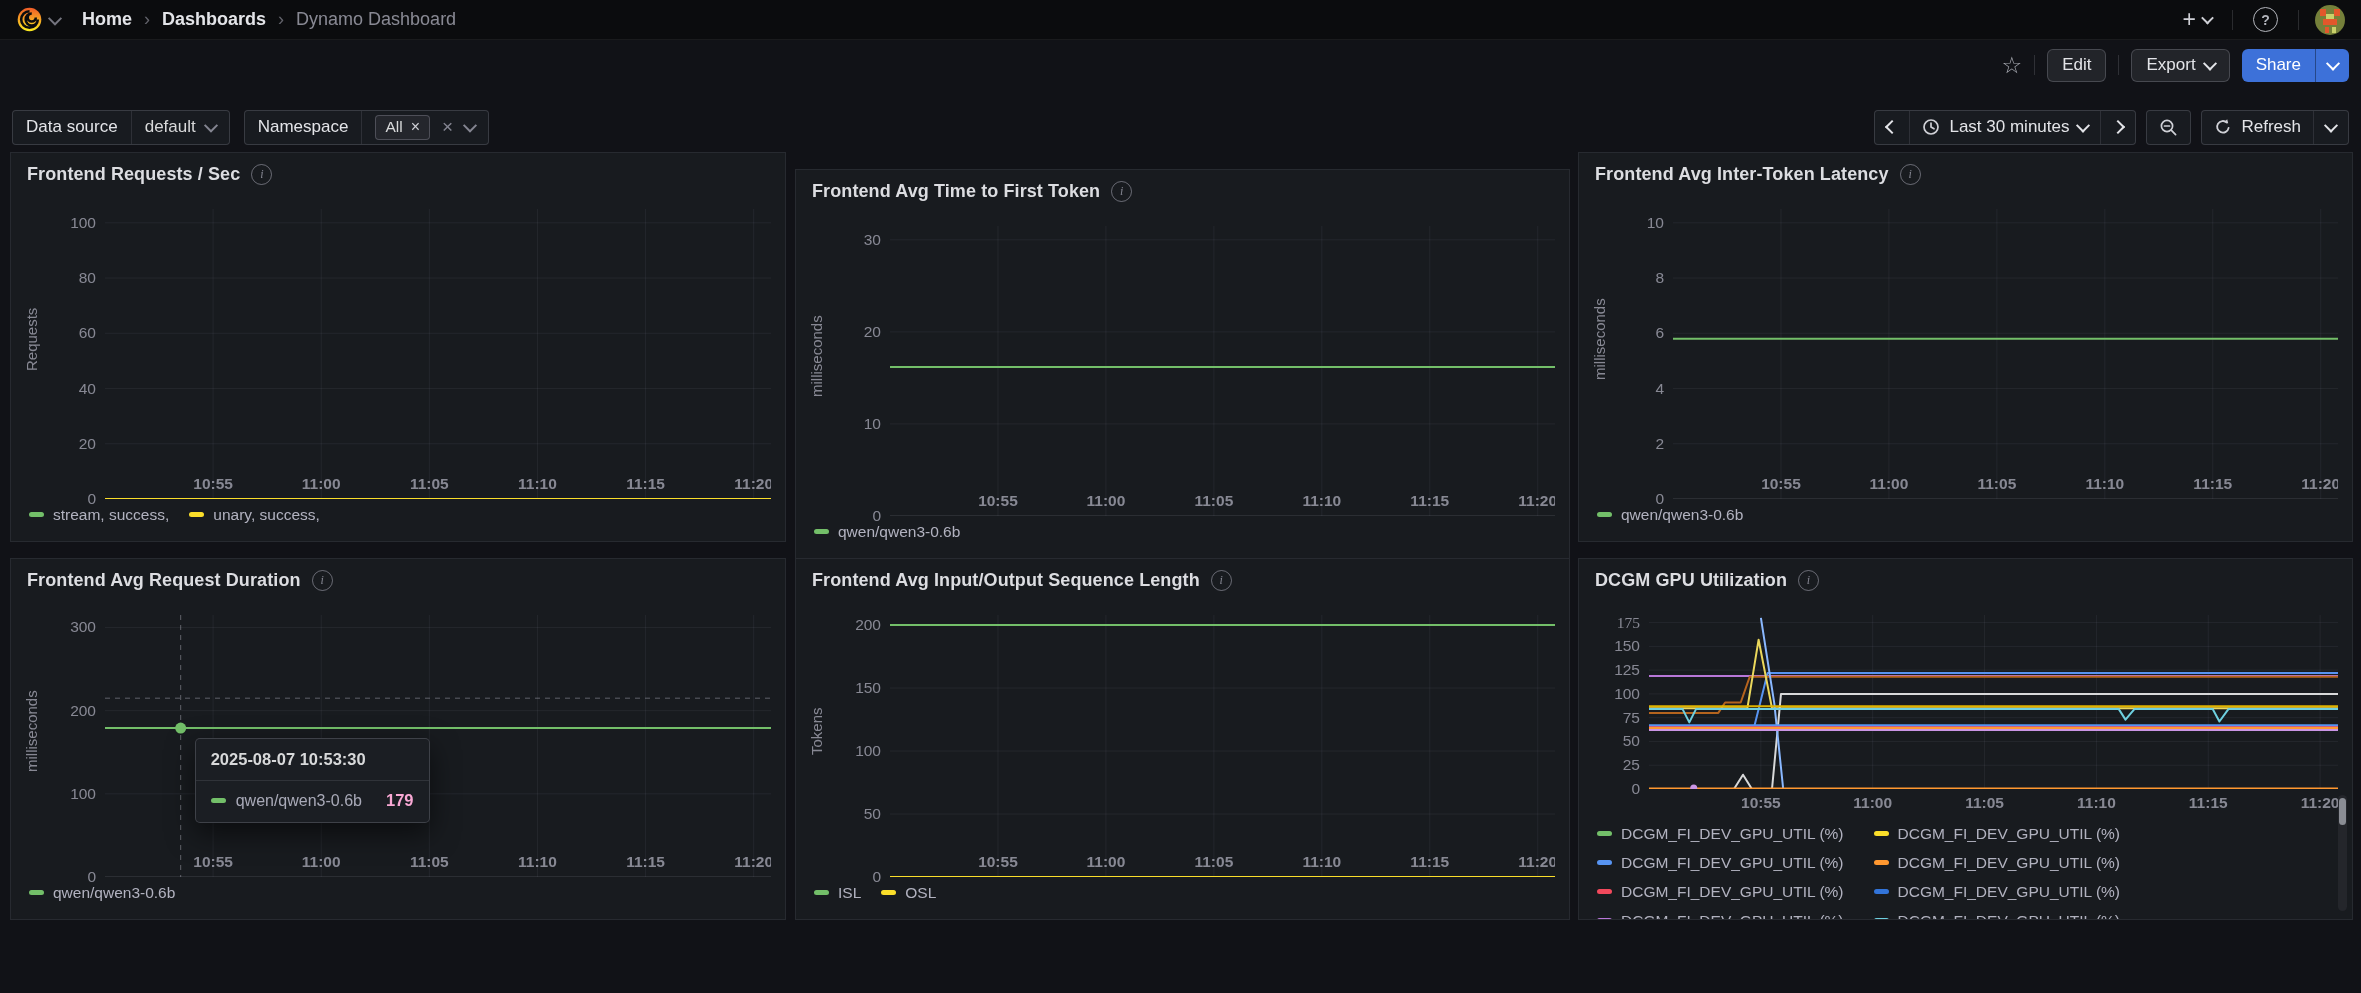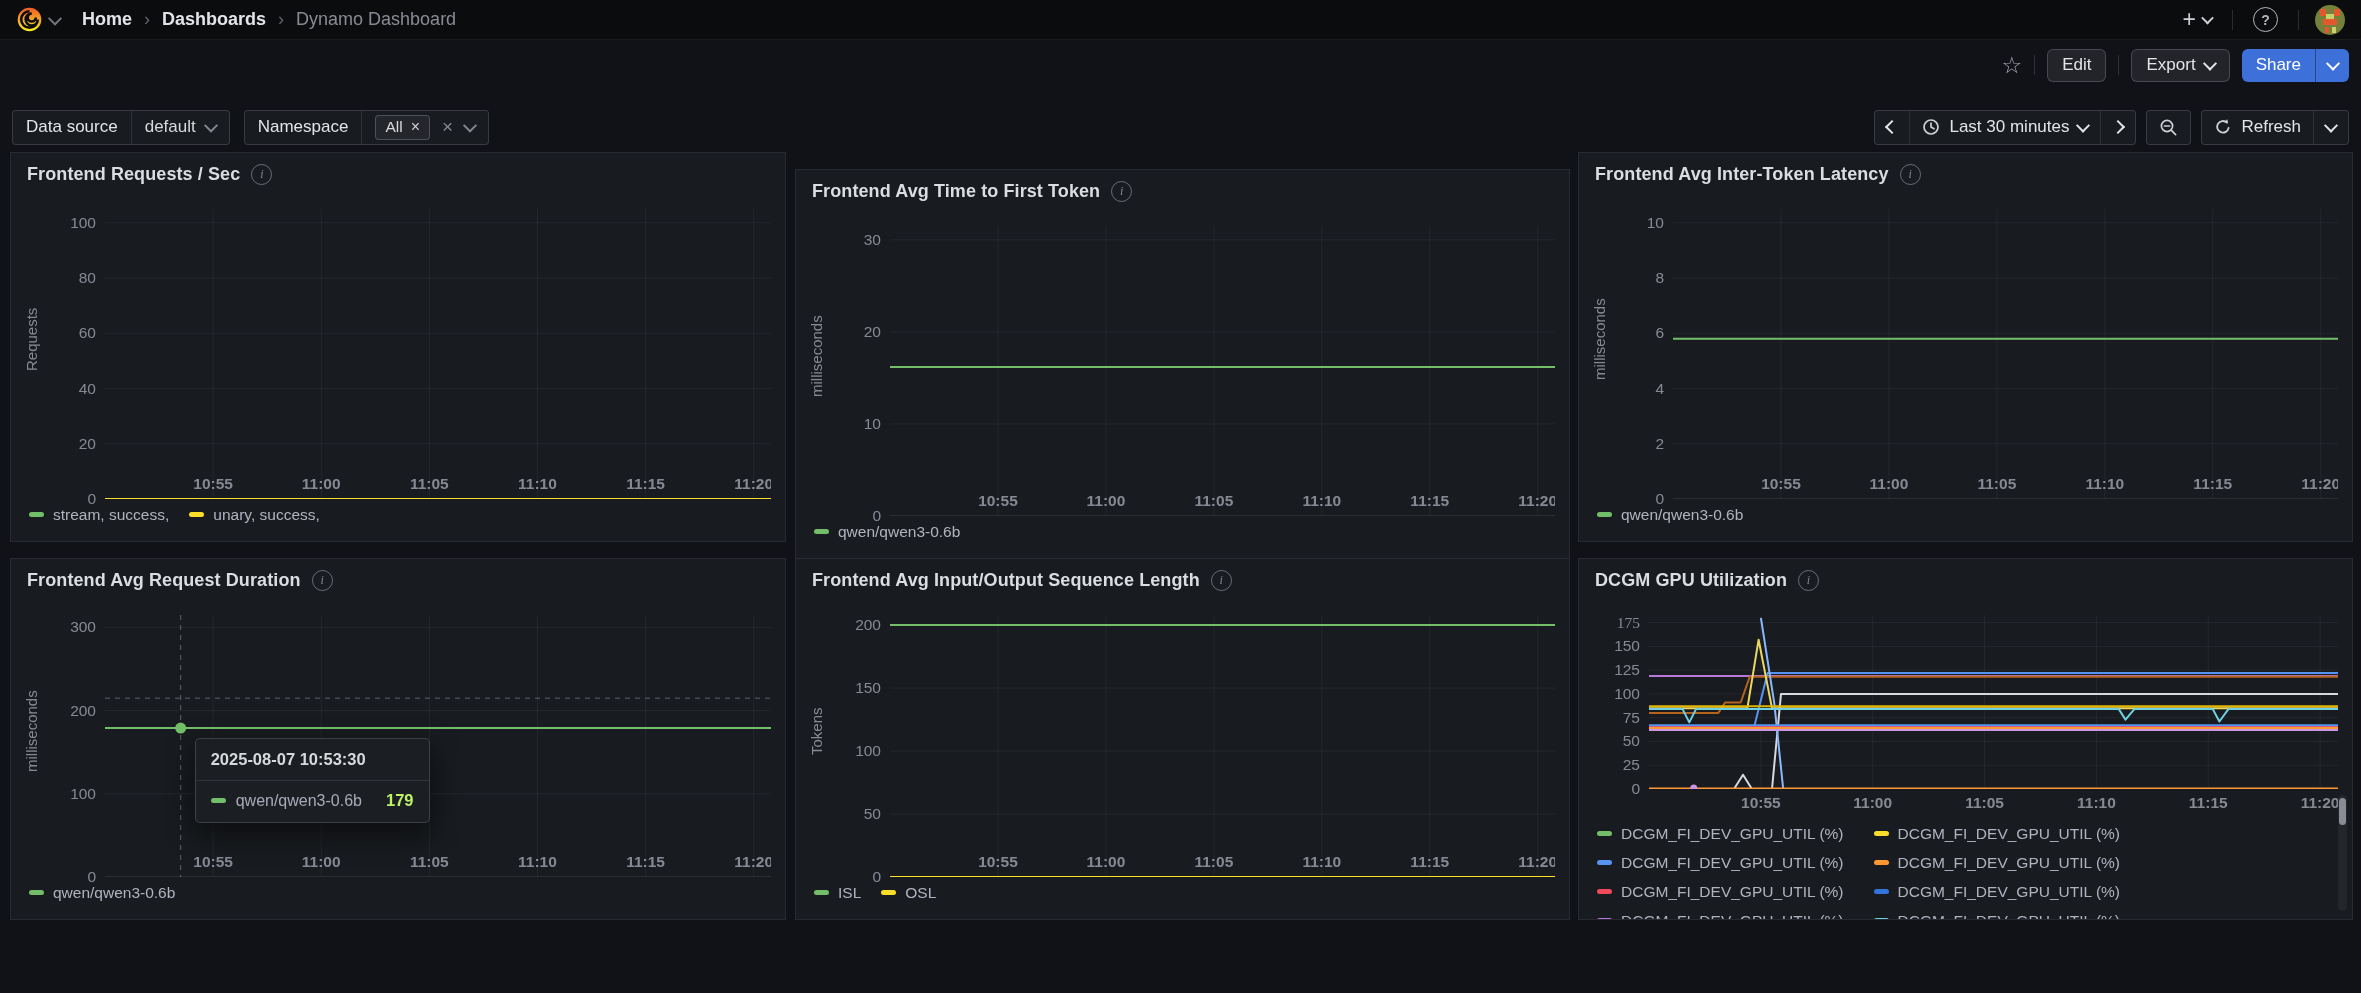--- a/index.html
+++ b/index.html
@@ -83,21 +83,21 @@
   .lm{width:15px;height:5px;border-radius:3px;flex:0 0 auto;}
   .lt{font-size:15.5px;color:rgba(204,204,220,.85);white-space:nowrap;}
   
   .tooltip{position:absolute;z-index:5;min-width:212px;background:#1b1e23;border:1px solid rgba(204,204,220,.2);
            border-radius:5px;box-shadow:0 10px 28px rgba(0,0,0,.55);pointer-events:none;}
   .tt-time{padding:11px 15px;font-size:16.5px;font-weight:600;color:#D8D9DA;
            border-bottom:1px solid rgba(204,204,220,.12);}
   .tt-row{display:flex;align-items:center;gap:10px;padding:10px 15px 12px;}
   .tt-marker{width:15px;height:5px;border-radius:3px;}
   .tt-series{font-size:16px;color:rgba(204,204,220,.8);}
-  .tt-value{margin-left:auto;font-size:16.5px;font-weight:700;color:#bef264;padding-left:14px;}
+  .tt-value{margin-left:auto;font-size:16.5px;font-weight:700;color:#f9a8d4;padding-left:14px;}
   
   .vscroll{position:absolute;right:5px;bottom:8px;width:9px;height:116px;background:#24262b;border-radius:5px;}
   .vscroll .thumb{position:absolute;left:1px;top:3px;width:7px;height:27px;background:#8a8d94;border-radius:4px;}
 </style>
 </head>
 <body>
 
 <div id="app">
 
   <div class="topbar">

